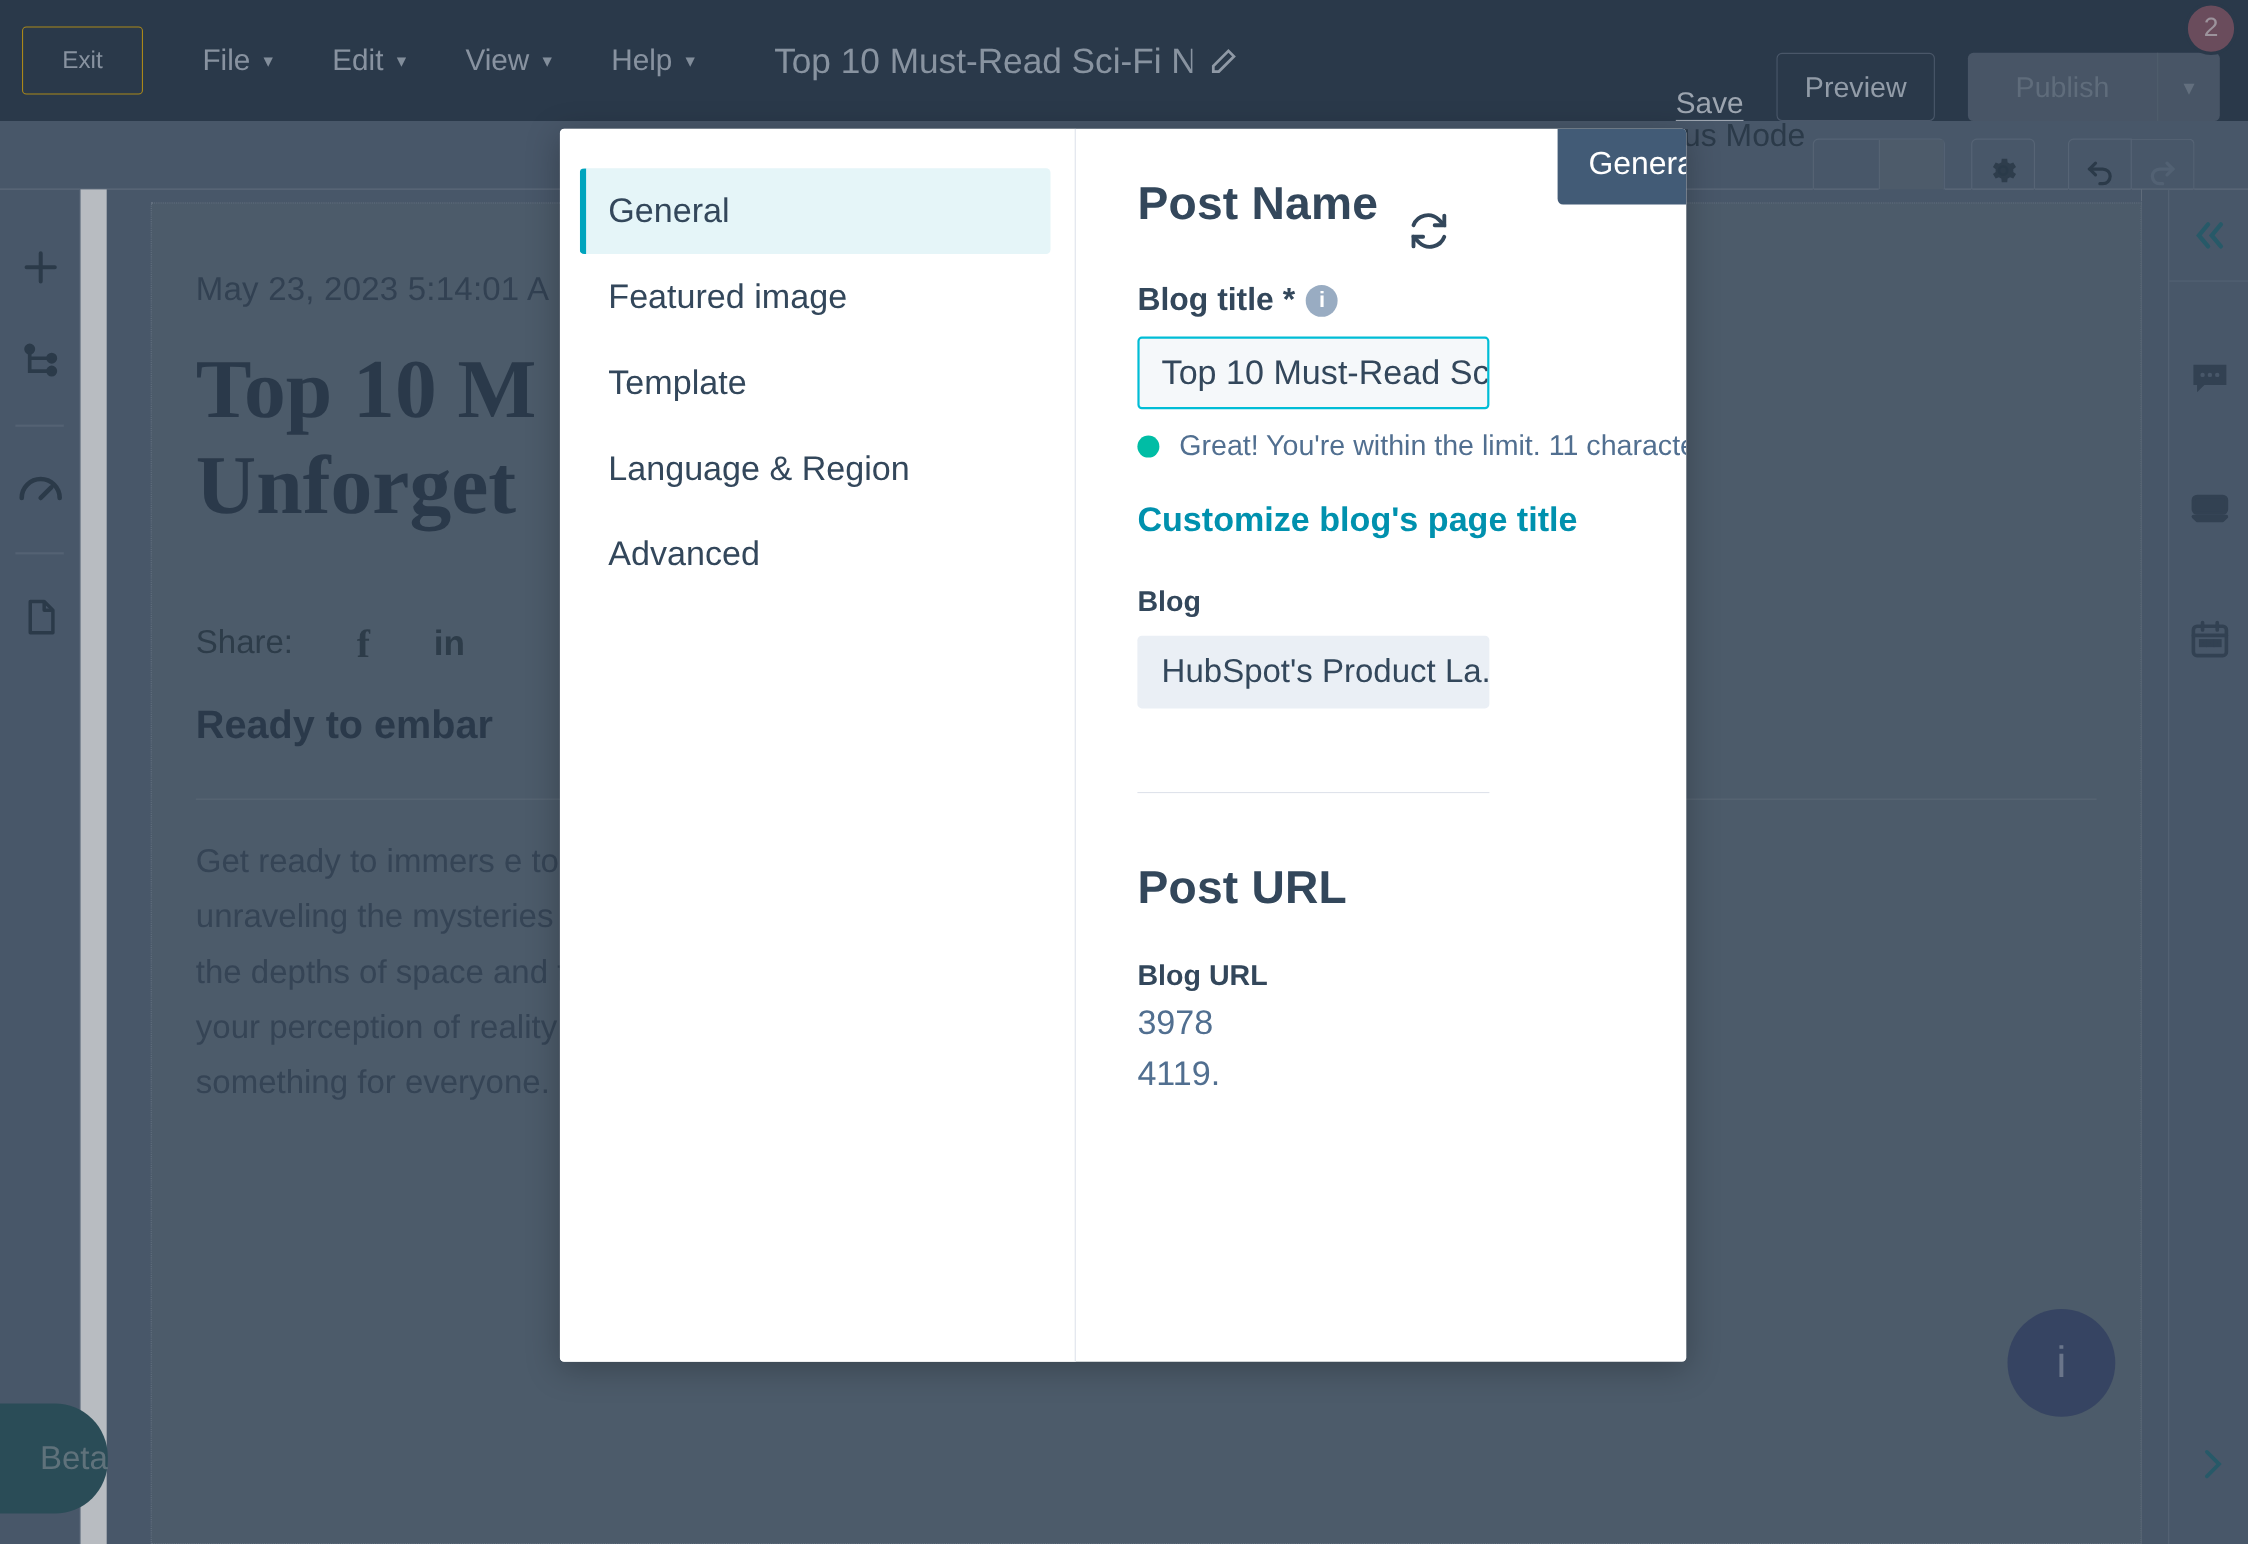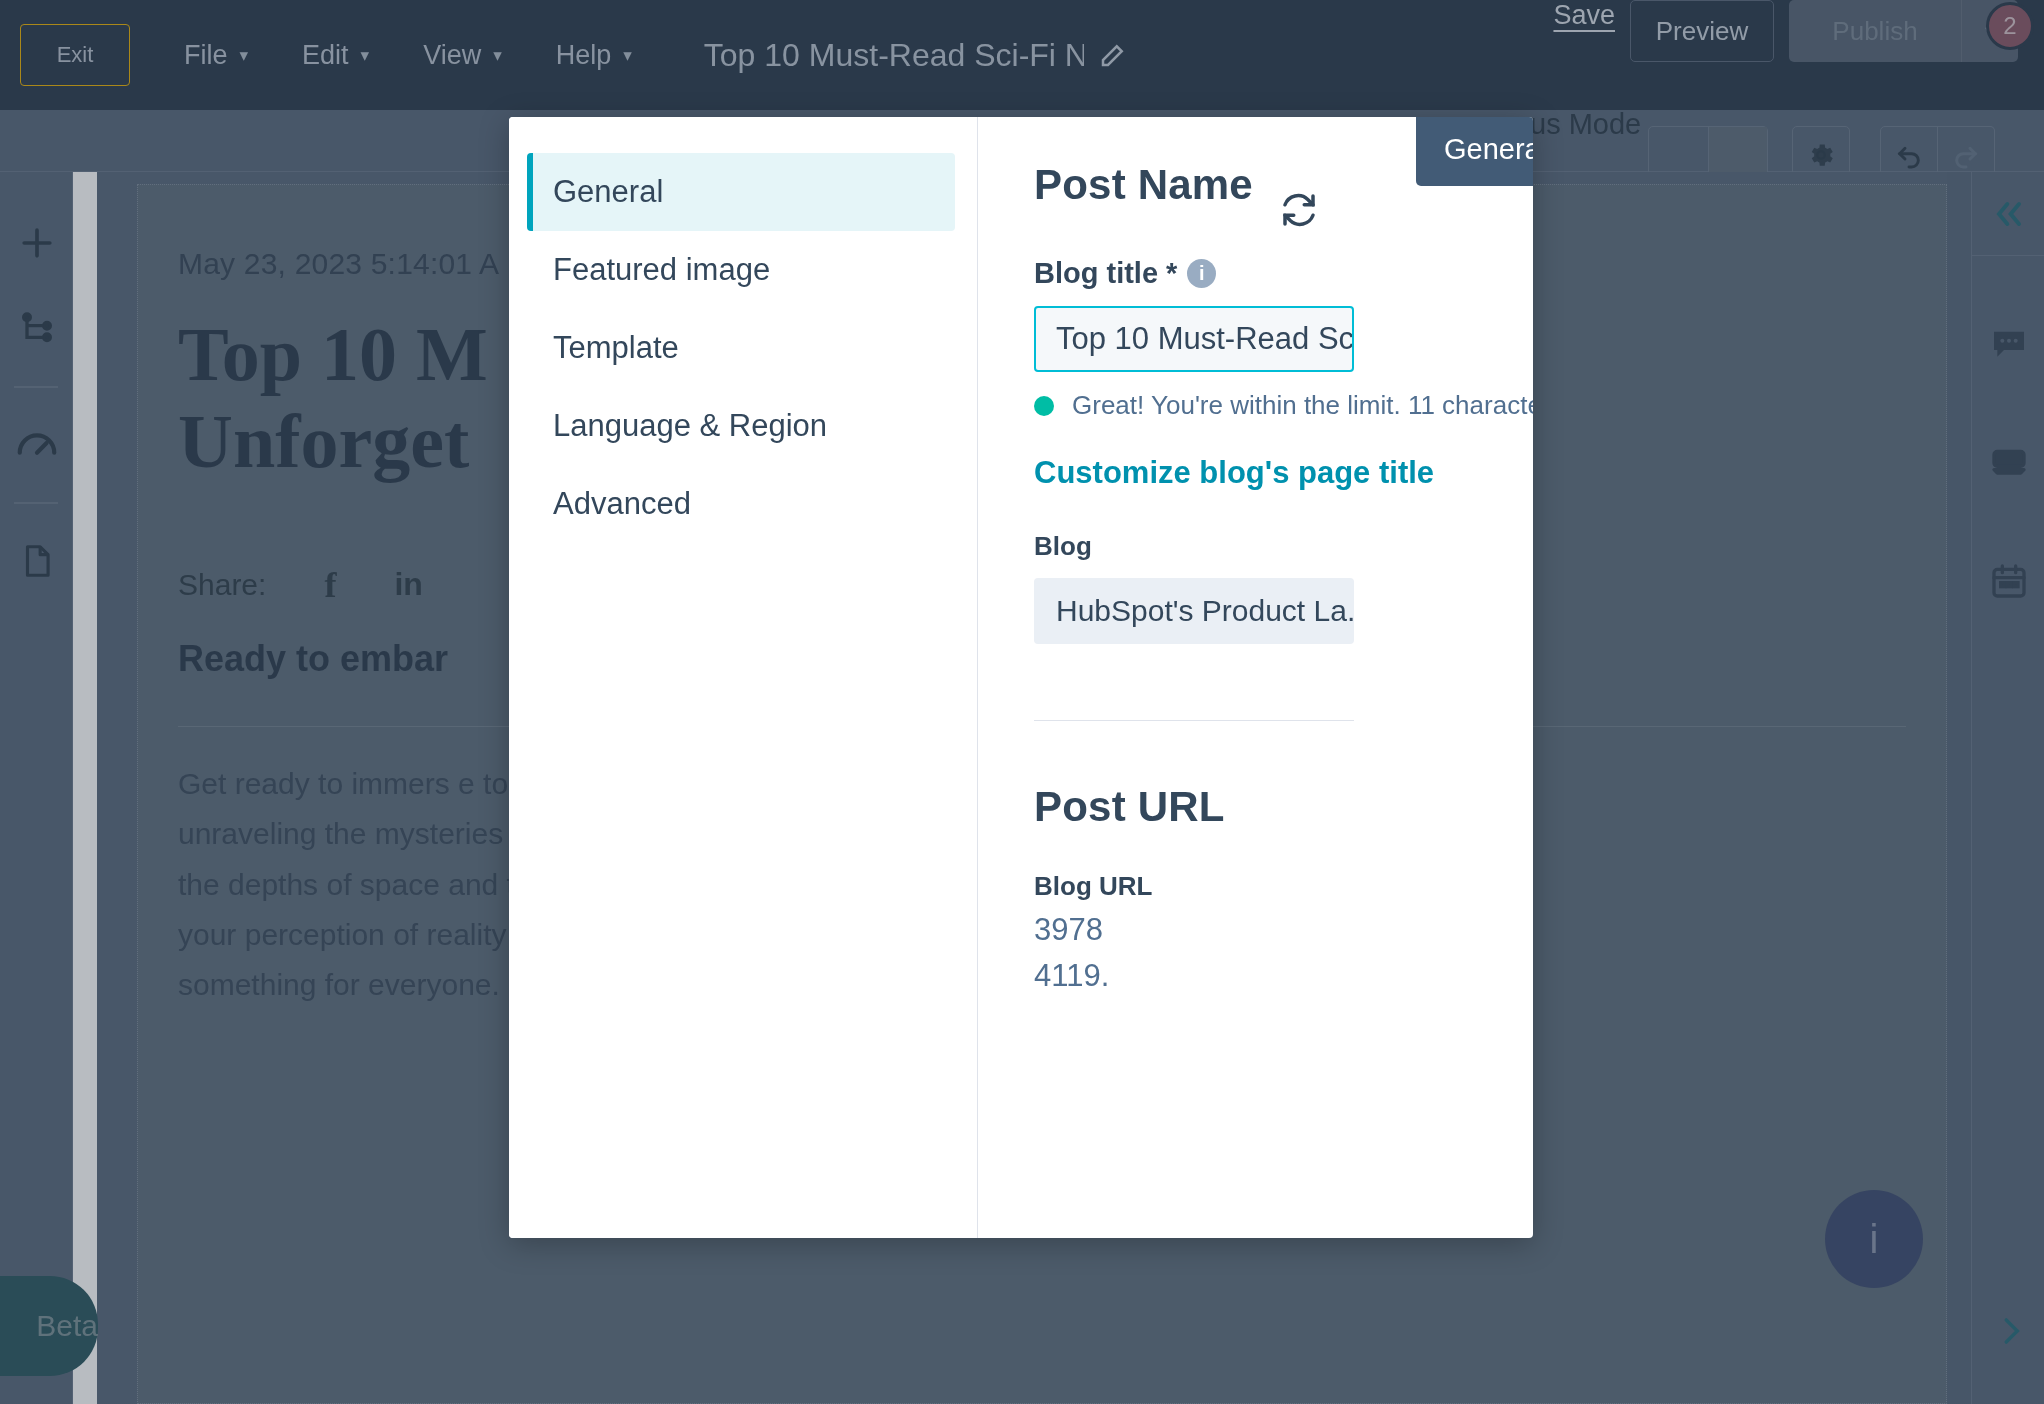--- a/index.html
+++ b/index.html
@@ -31,21 +31,21 @@
     display: flex; align-items: center; gap: 12px;
   }
   .caret { font-size: 17px; opacity: .95; }
   .doc-title {
     margin-left: 72px; color: #b9c3cf; font-size: 32px;
     max-width: 380px; white-space: nowrap; overflow: hidden;
   }
   .pencil-icon { margin-left: 14px; color: #c3ccd7; display: flex; align-items: center; }
   .topbar-right {
     position: absolute; right: 26px; top: 0; height: 110px;
-    display: flex; align-items: flex-start; gap: 15px;
+    display: flex; align-items: flex-end; gap: 30px;
   }
   .save-link {
     color: #d7dee6; font-size: 27px; text-decoration: underline;
     text-underline-offset: 6px;
   }
   .preview-btn {
     width: 144px; height: 62px; border: 1px solid #5d6b7e; border-radius: 5px;
     color: #c7d0da; font-size: 26px;
     display: flex; align-items: center; justify-content: center;
   }

